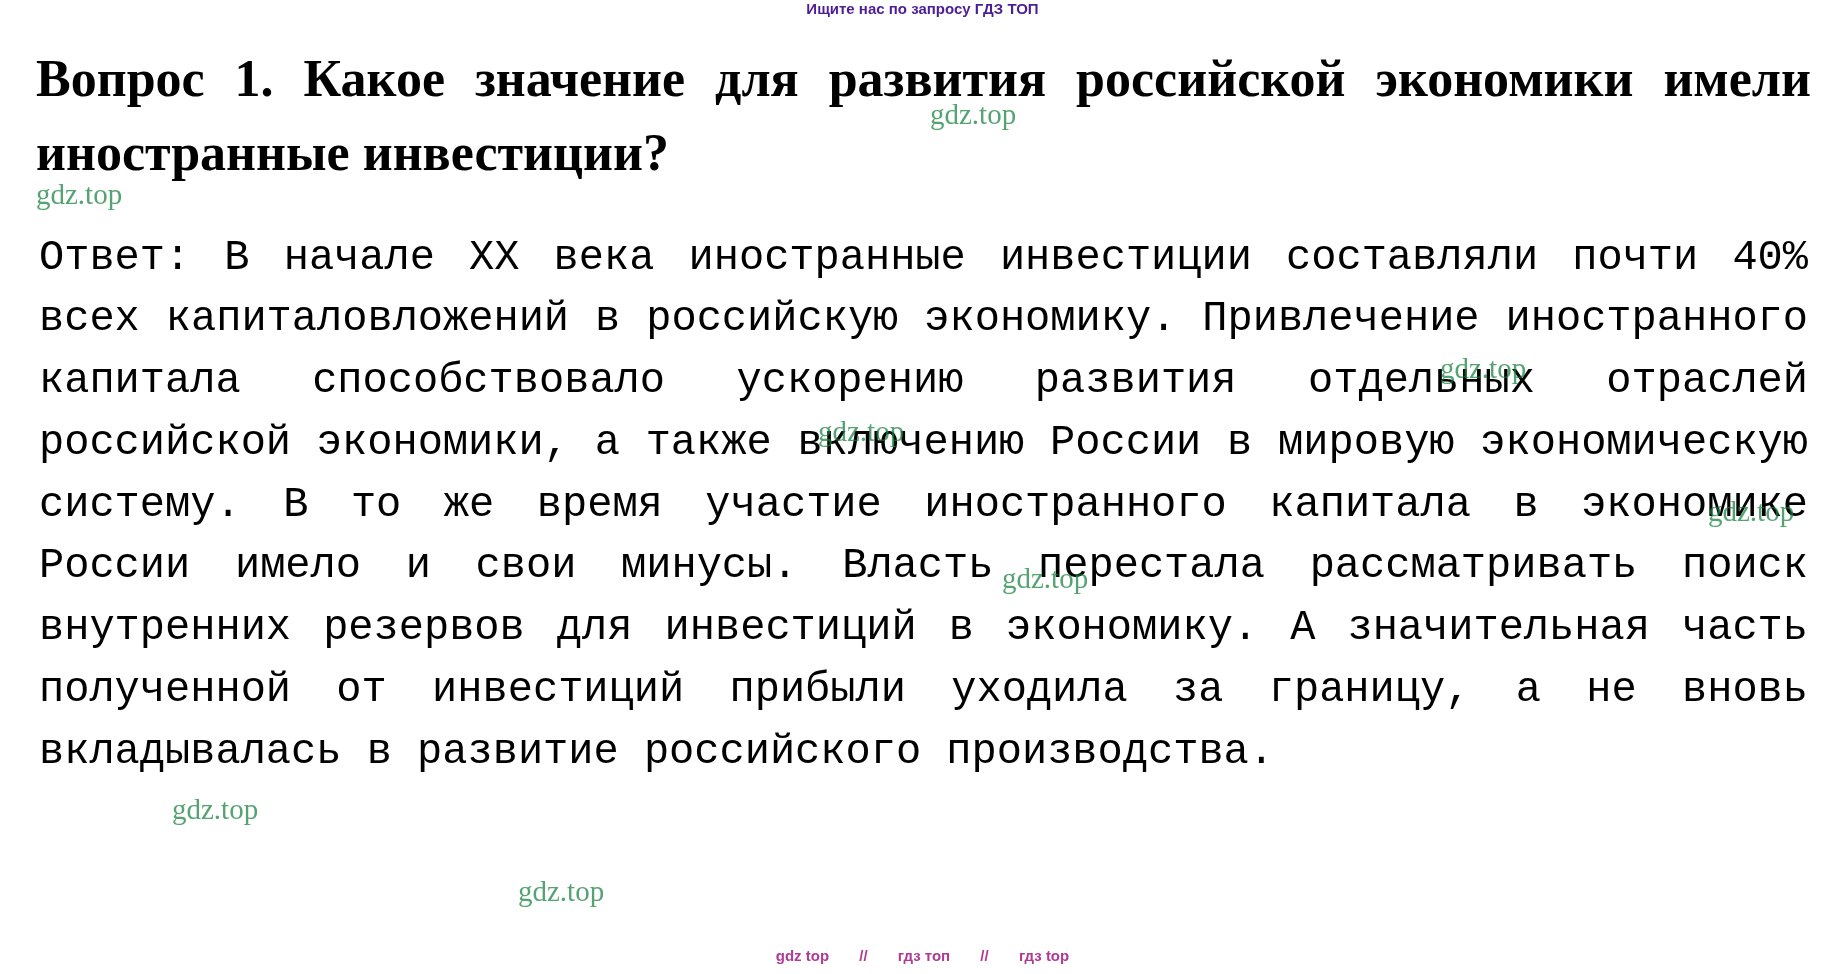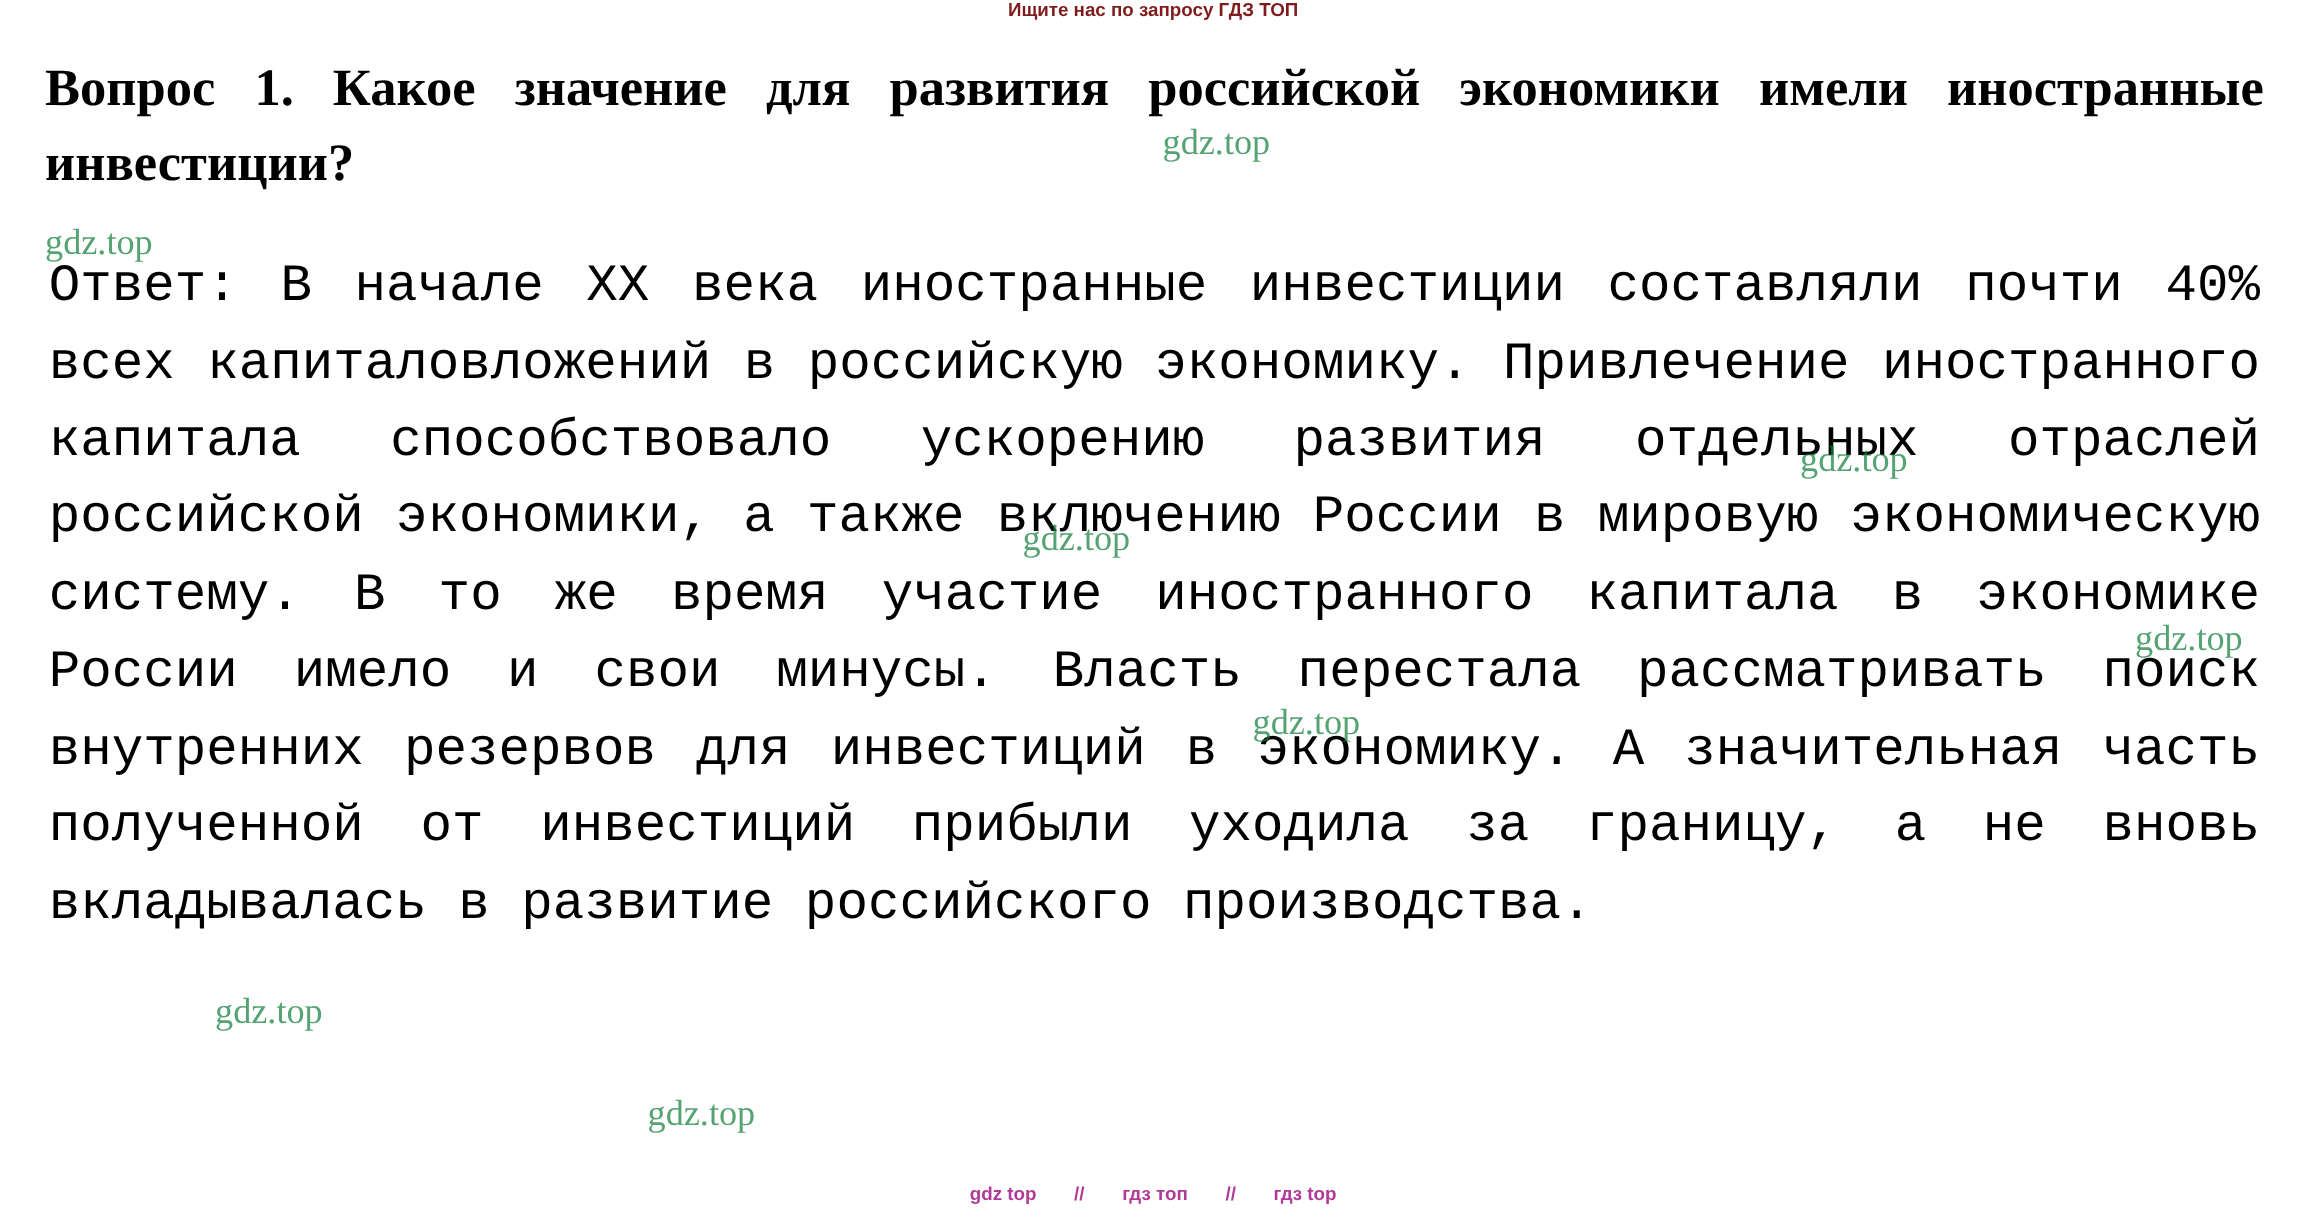--- a/index.html
+++ b/index.html
@@ -23,35 +23,35 @@
 
   .top-banner {
     position: absolute;
     top: 0px;
     left: 0;
     width: 100%;
     text-align: center;
     font-family: "Liberation Sans", sans-serif;
     font-size: 15px;
     font-weight: bold;
-    color: #7f1d1d;
+    color: #4c1d95;
     letter-spacing: 0px;
   }
 
   .content {
     position: absolute;
     left: 36px;
     top: 42px;
     width: 1775px;
   }
 
   .question {
     font-family: "Liberation Serif", serif;
     font-weight: bold;
-    font-size: 42px;
+    font-size: 52px;
     line-height: 1.42;
     text-align: justify;
     text-align-last: left;
     margin: 0;
     letter-spacing: 0px;
   }
 
   .answer {
     font-family: Liberation Mono, monospace;
     font-size: 42px;

